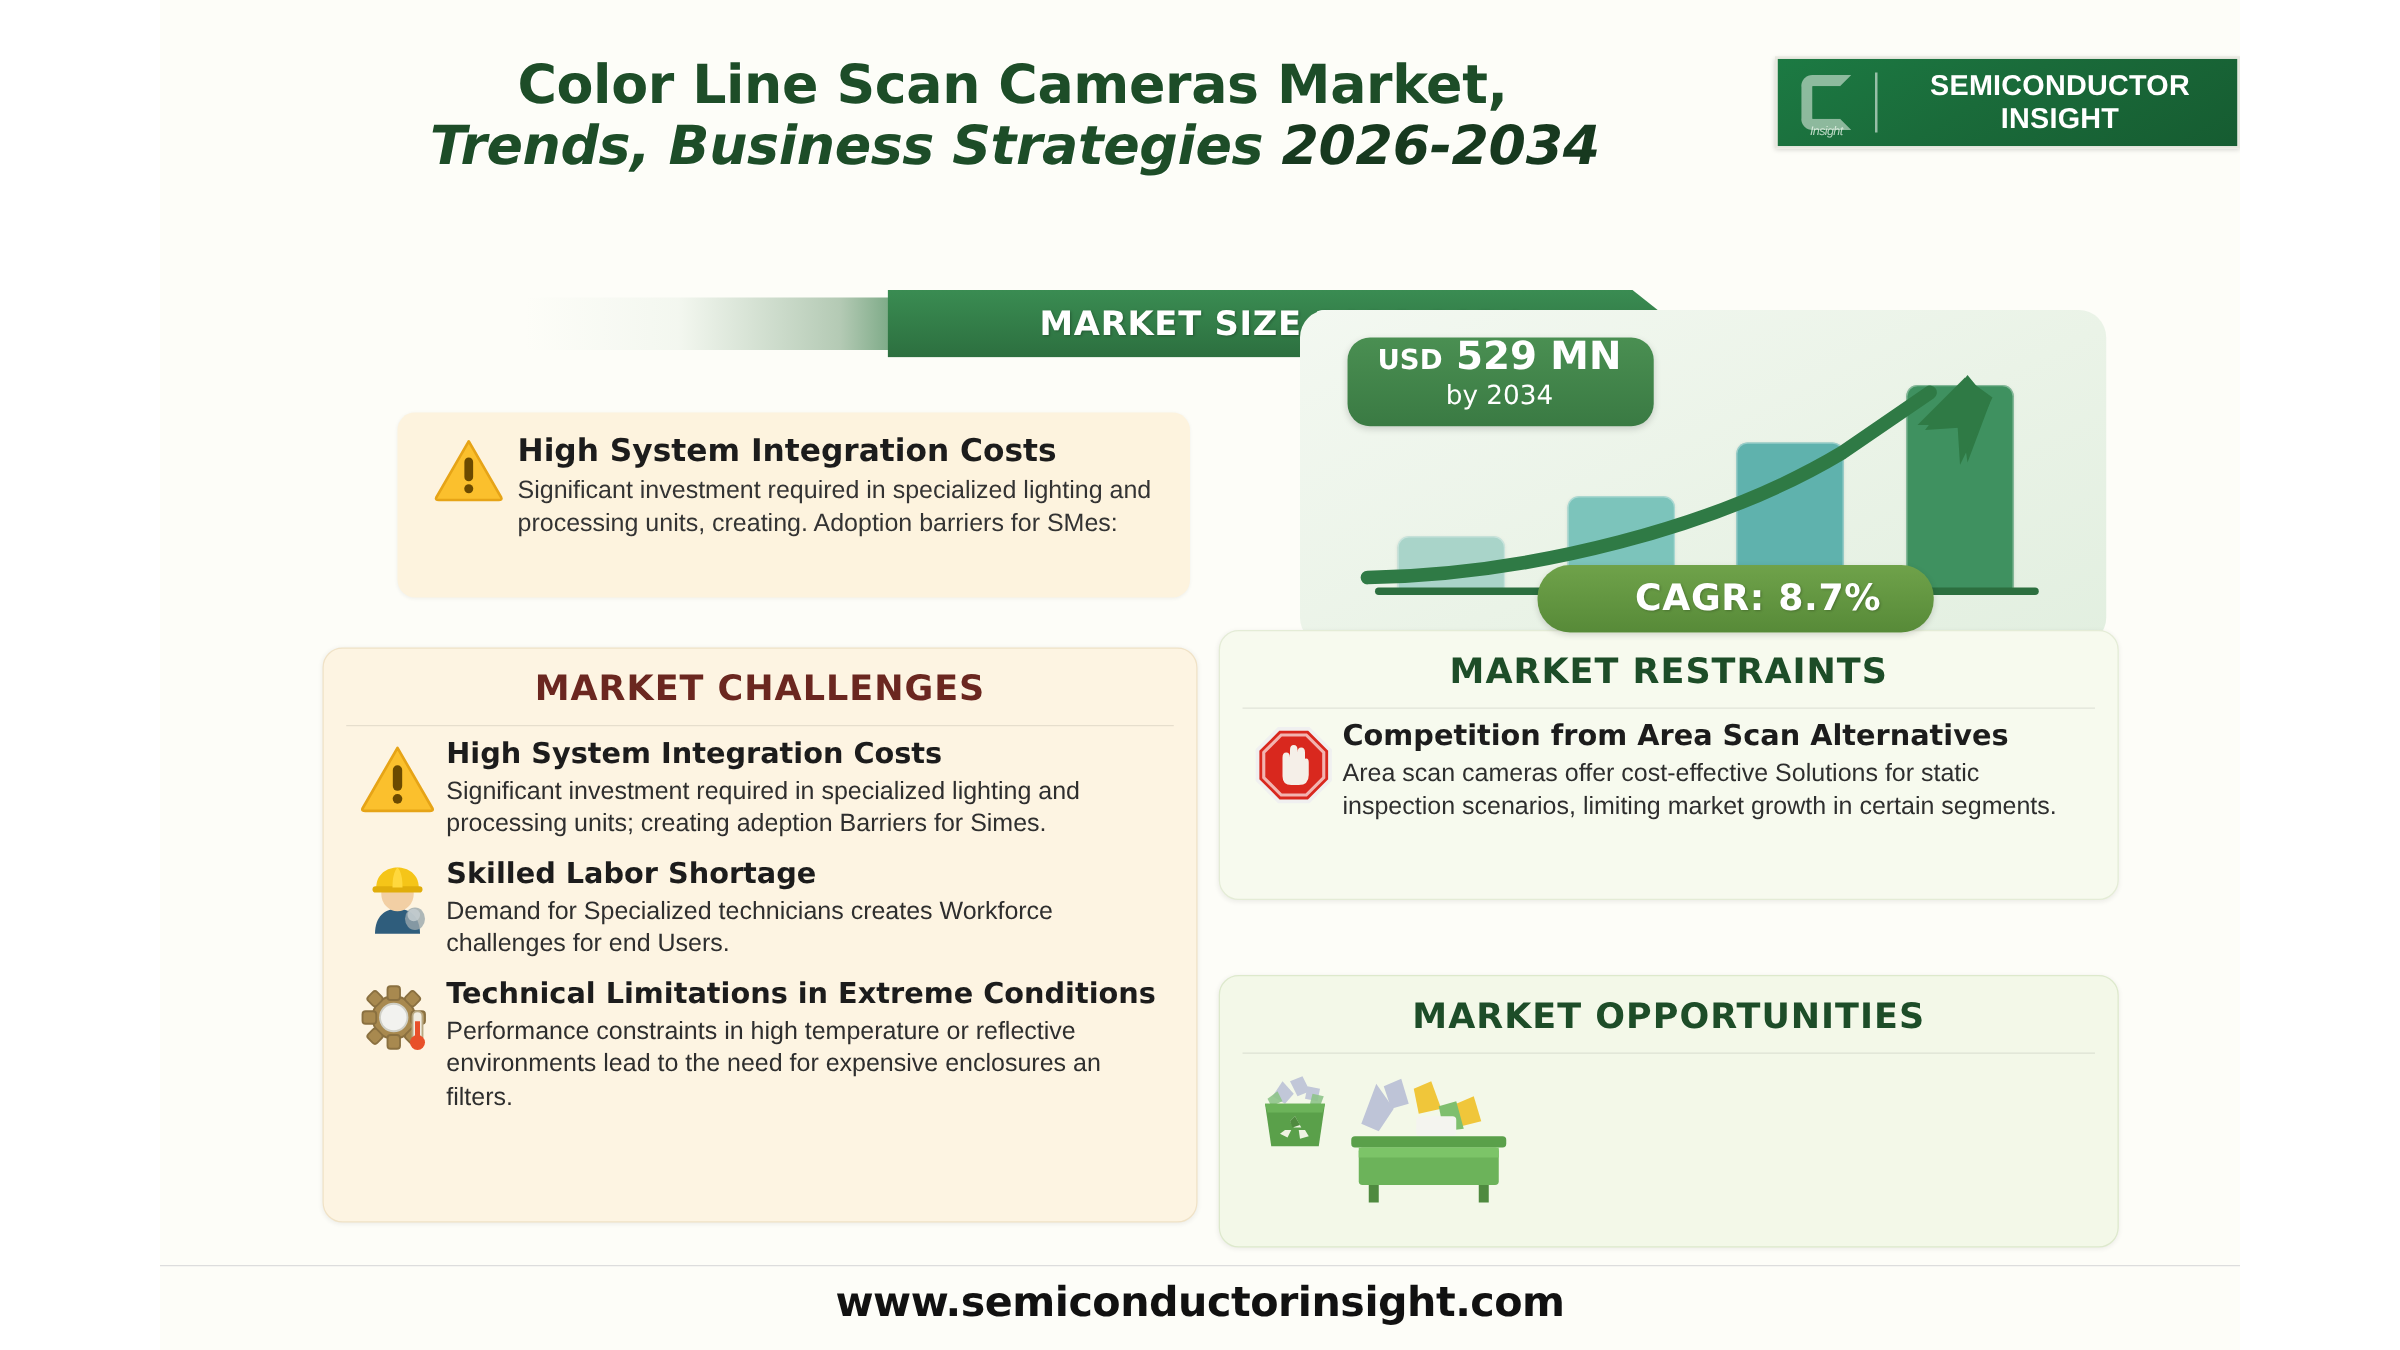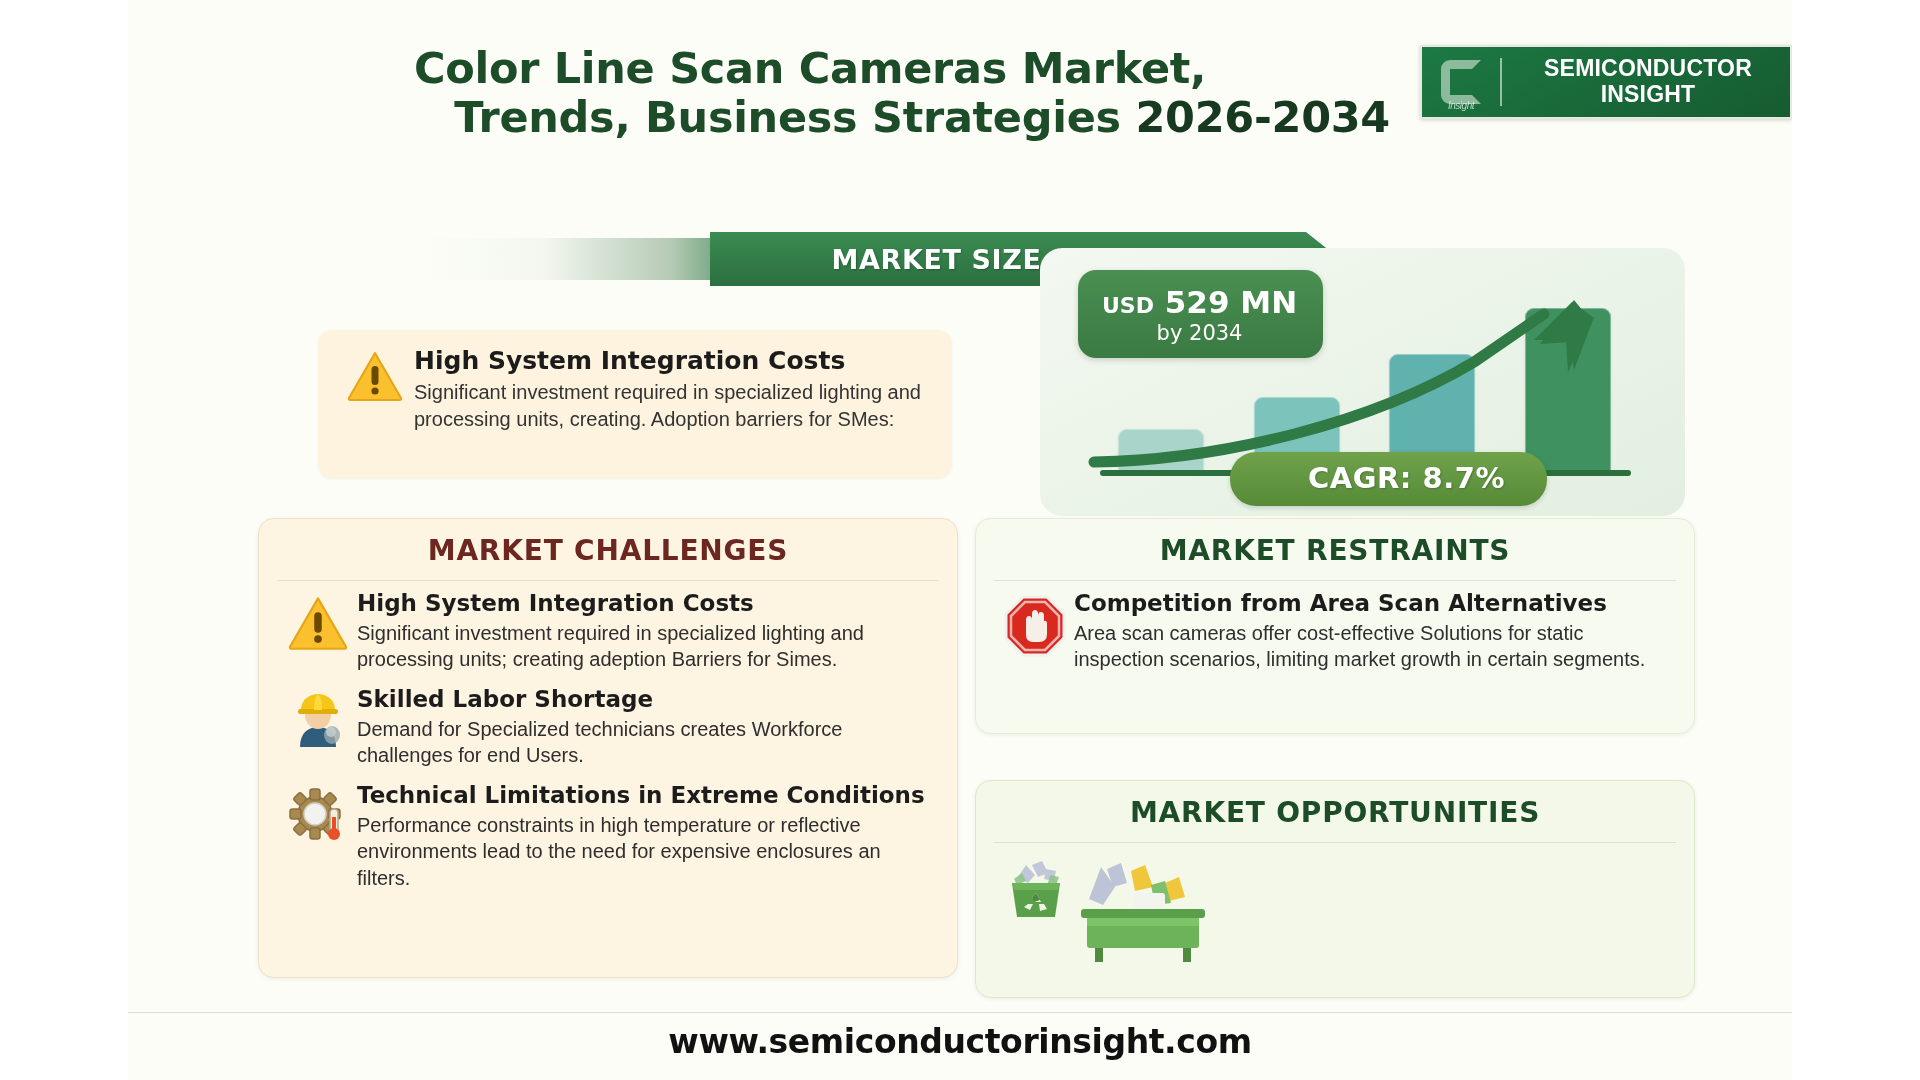--- a/index.html
+++ b/index.html
@@ -31,21 +31,21 @@
   .title-line {
     font-family: "DejaVu Sans", sans-serif;
     font-weight: bold;
     font-size: 43px;
     line-height: 1.14;
     color: #1d4d28;
     letter-spacing: -0.3px;
     text-shadow: 1px 1px 0 rgba(255,255,255,0.7);
   }
   .title-line.l1 { text-align: left; padding-left: 84px; }
-  .title-line.l2 { text-align: right; padding-left: 14px; }
+  .title-line.l2 { text-align: left; padding-left: 14px; font-style: italic; }
   .title-years { font-weight: bold; color: #17391f; }
 
   .logo {
     position: absolute;
     right: 128px; top: 45px;
     width: 372px; height: 74px;
     background: linear-gradient(150deg,#1c7a43 0%, #1a6b3a 45%, #165c31 100%);
     border: 2px solid #e8e8e0;
     display: flex; align-items: center;
     box-shadow: 0 1px 4px rgba(0,0,0,0.18);
@@ -133,21 +133,21 @@
     height: 6px; background: #2c6f3f; border-radius: 3px;
   }
   .arrow-svg {
     position: absolute; left: 0; top: 0; width: 100%; height: 100%;
     pointer-events: none;
   }
   .value-pill {
     position: absolute; left: 38px; top: 22px;
     background: linear-gradient(180deg,#4a8f52 0%, #3a7a43 100%);
     border-radius: 18px;
-    padding: 17px 26px 13px 24px;
+    padding: 0 26px 13px 24px;
     text-align: center;
     box-shadow: 0 2px 6px rgba(0,0,0,0.16);
     z-index: 4;
   }
   .value-main {
     font-family: "DejaVu Sans", sans-serif;
     color: #ffffff; font-weight: bold; font-size: 31px; line-height: 1.0;
     white-space: nowrap;
   }
   .value-main .sm { font-size: 22px; font-weight: bold; }
@@ -190,21 +190,21 @@
     box-shadow: 0 1px 4px rgba(0,0,0,0.07);
     overflow: hidden;
   }
   .panel-challenges {
     left: 258px; top: 518px;
     width: 700px; height: 460px;
     background: #fdf4e2;
     border: 1px solid #f0e2c6;
   }
   .panel-restraints {
-    left: 975px; top: 518px;
+    left: 975px; top: 504px;
     width: 720px; height: 216px;
     background: #f7faee;
     border: 1px solid #e4ecd6;
   }
   .panel-opportunities {
     left: 975px; top: 780px;
     width: 720px; height: 218px;
     background: #f3f8e8;
     border: 1px solid #dde9cc;
   }

